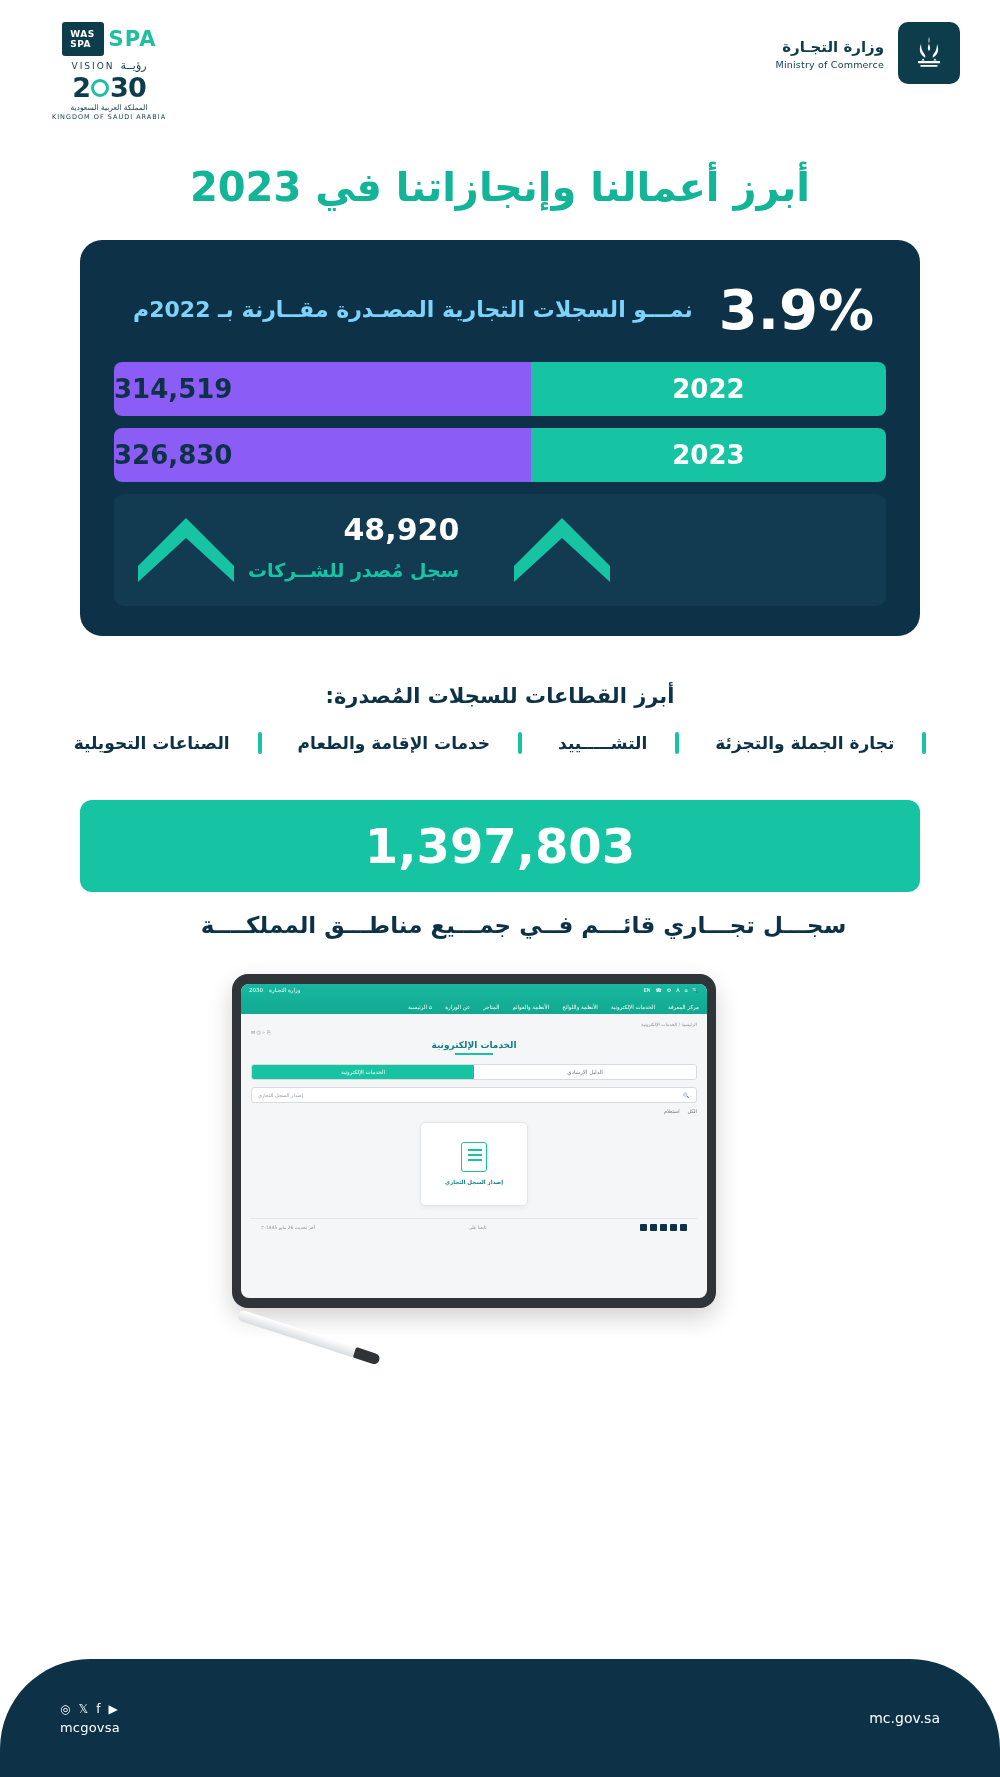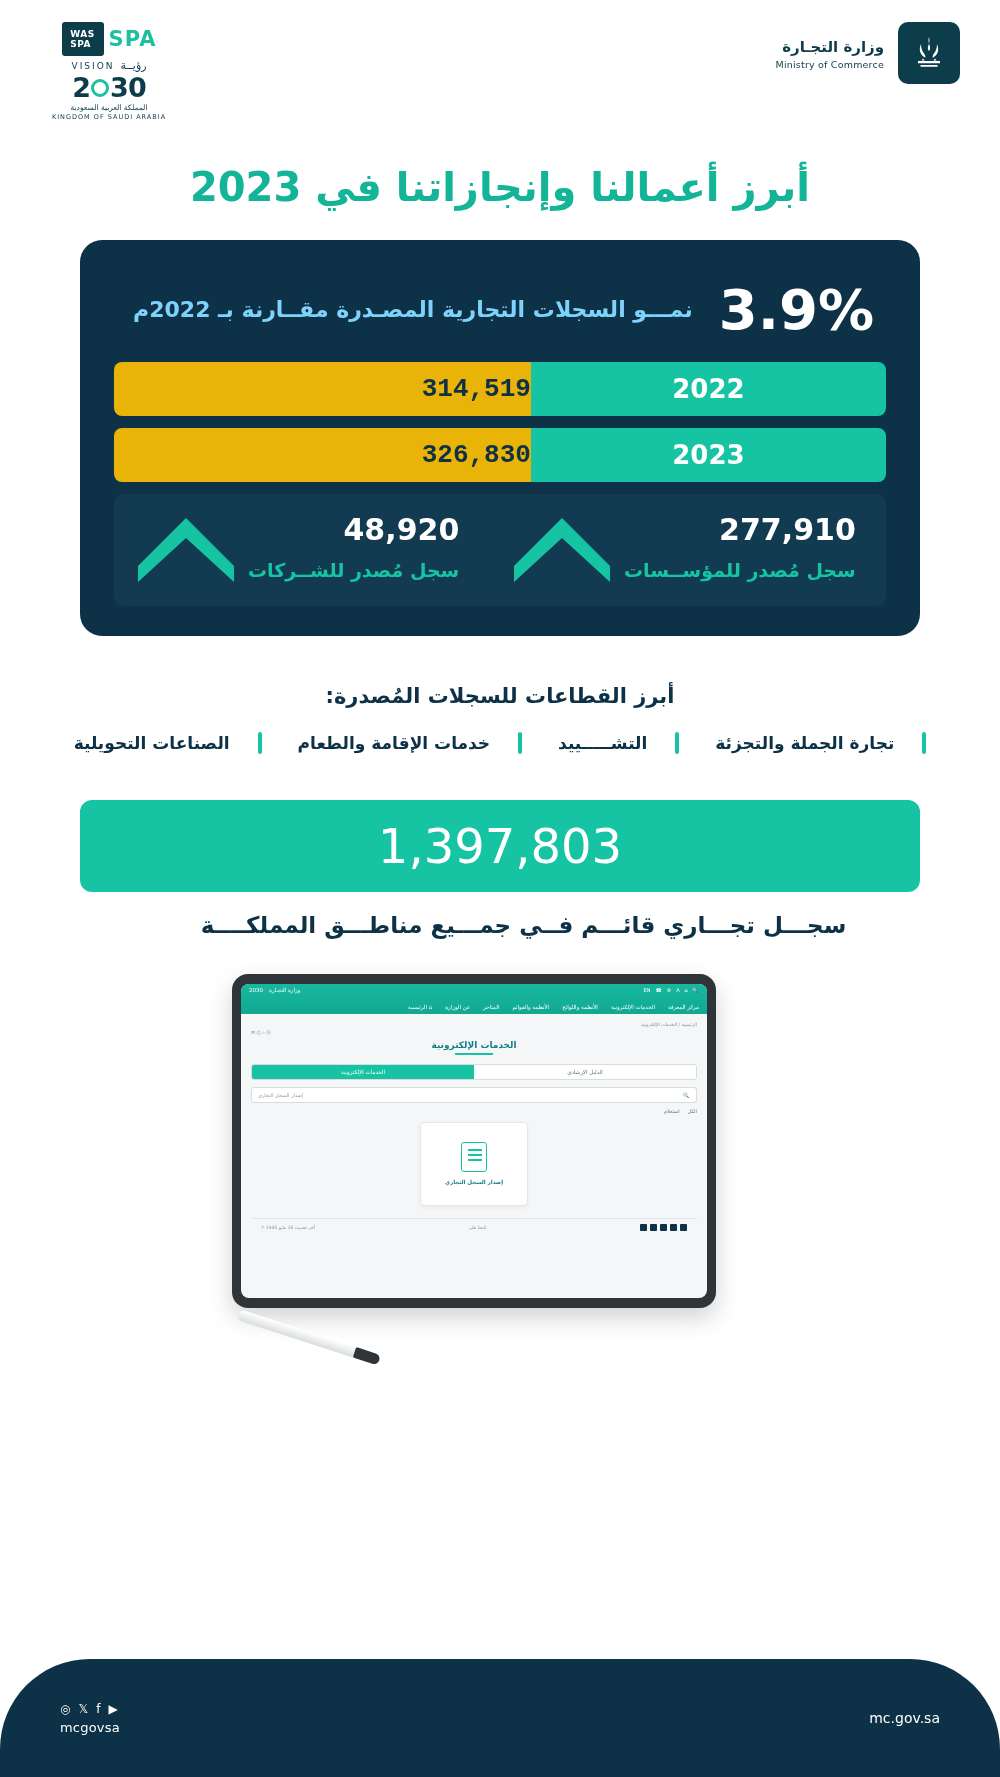--- a/index.html
+++ b/index.html
@@ -144,28 +144,27 @@
     background: #16c4a3;
     color: #ffffff;
     font-size: 26px;
     font-weight: bold;
     text-align: center;
     padding: 12px 7px;
     direction: ltr;
   }
   .row .value {
     flex: 1;
-    background: #eab308;
+    background: #8b5cf6;
     color: #0d3247;
     font-size: 26px;
     font-weight: bold;
-    text-align: right;
+    text-align: left;
     padding: 12px 0;
     direction: ltr;
-    font-family: Liberation Mono, monospace;
   }
 
   .stats {
     display: flex;
     direction: rtl;
     background: #123b52;
     border-radius: 10px;
     margin-top: 10px;
     padding: 18px 10px 22px;
   }
@@ -237,21 +236,21 @@
   .banner {
     margin: 46px auto 0;
     width: 840px;
     background: #16c4a3;
     border-radius: 12px;
     padding: 22px 0;
     text-align: center;
   }
   .banner-num {
     font-size: 48px;
-    font-weight: normal;
+    font-weight: bold;
     color: #ffffff;
     direction: ltr;
     line-height: 1;
   }
   .banner-caption {
     margin-top: 20px;
     text-align: center;
     font-size: 23px;
     font-weight: bold;
     color: #0d3247;
@@ -452,24 +451,20 @@
     <div class="row">
       <div class="year">2023</div>
       <div class="value">326,830</div>
     </div>
 
     <div class="stats">
       <div class="stat">
         <svg class="chev" viewBox="0 0 96 72">
           <polygon points="48,6 96,54 96,70 48,26 0,70 0,54" fill="#16c4a3"></polygon>
         </svg>
-        <div class="stat-text">
-          <div class="stat-num">277,910</div>
-          <div class="stat-label">سجل مُصدر للمؤســسات</div>
-        </div>
       </div>
       <div class="stat">
         <svg class="chev" viewBox="0 0 96 72">
           <polygon points="48,6 96,54 96,70 48,26 0,70 0,54" fill="#16c4a3"></polygon>
         </svg>
         <div class="stat-text">
           <div class="stat-num">48,920</div>
           <div class="stat-label">سجل مُصدر للشــركات</div>
         </div>
       </div>

